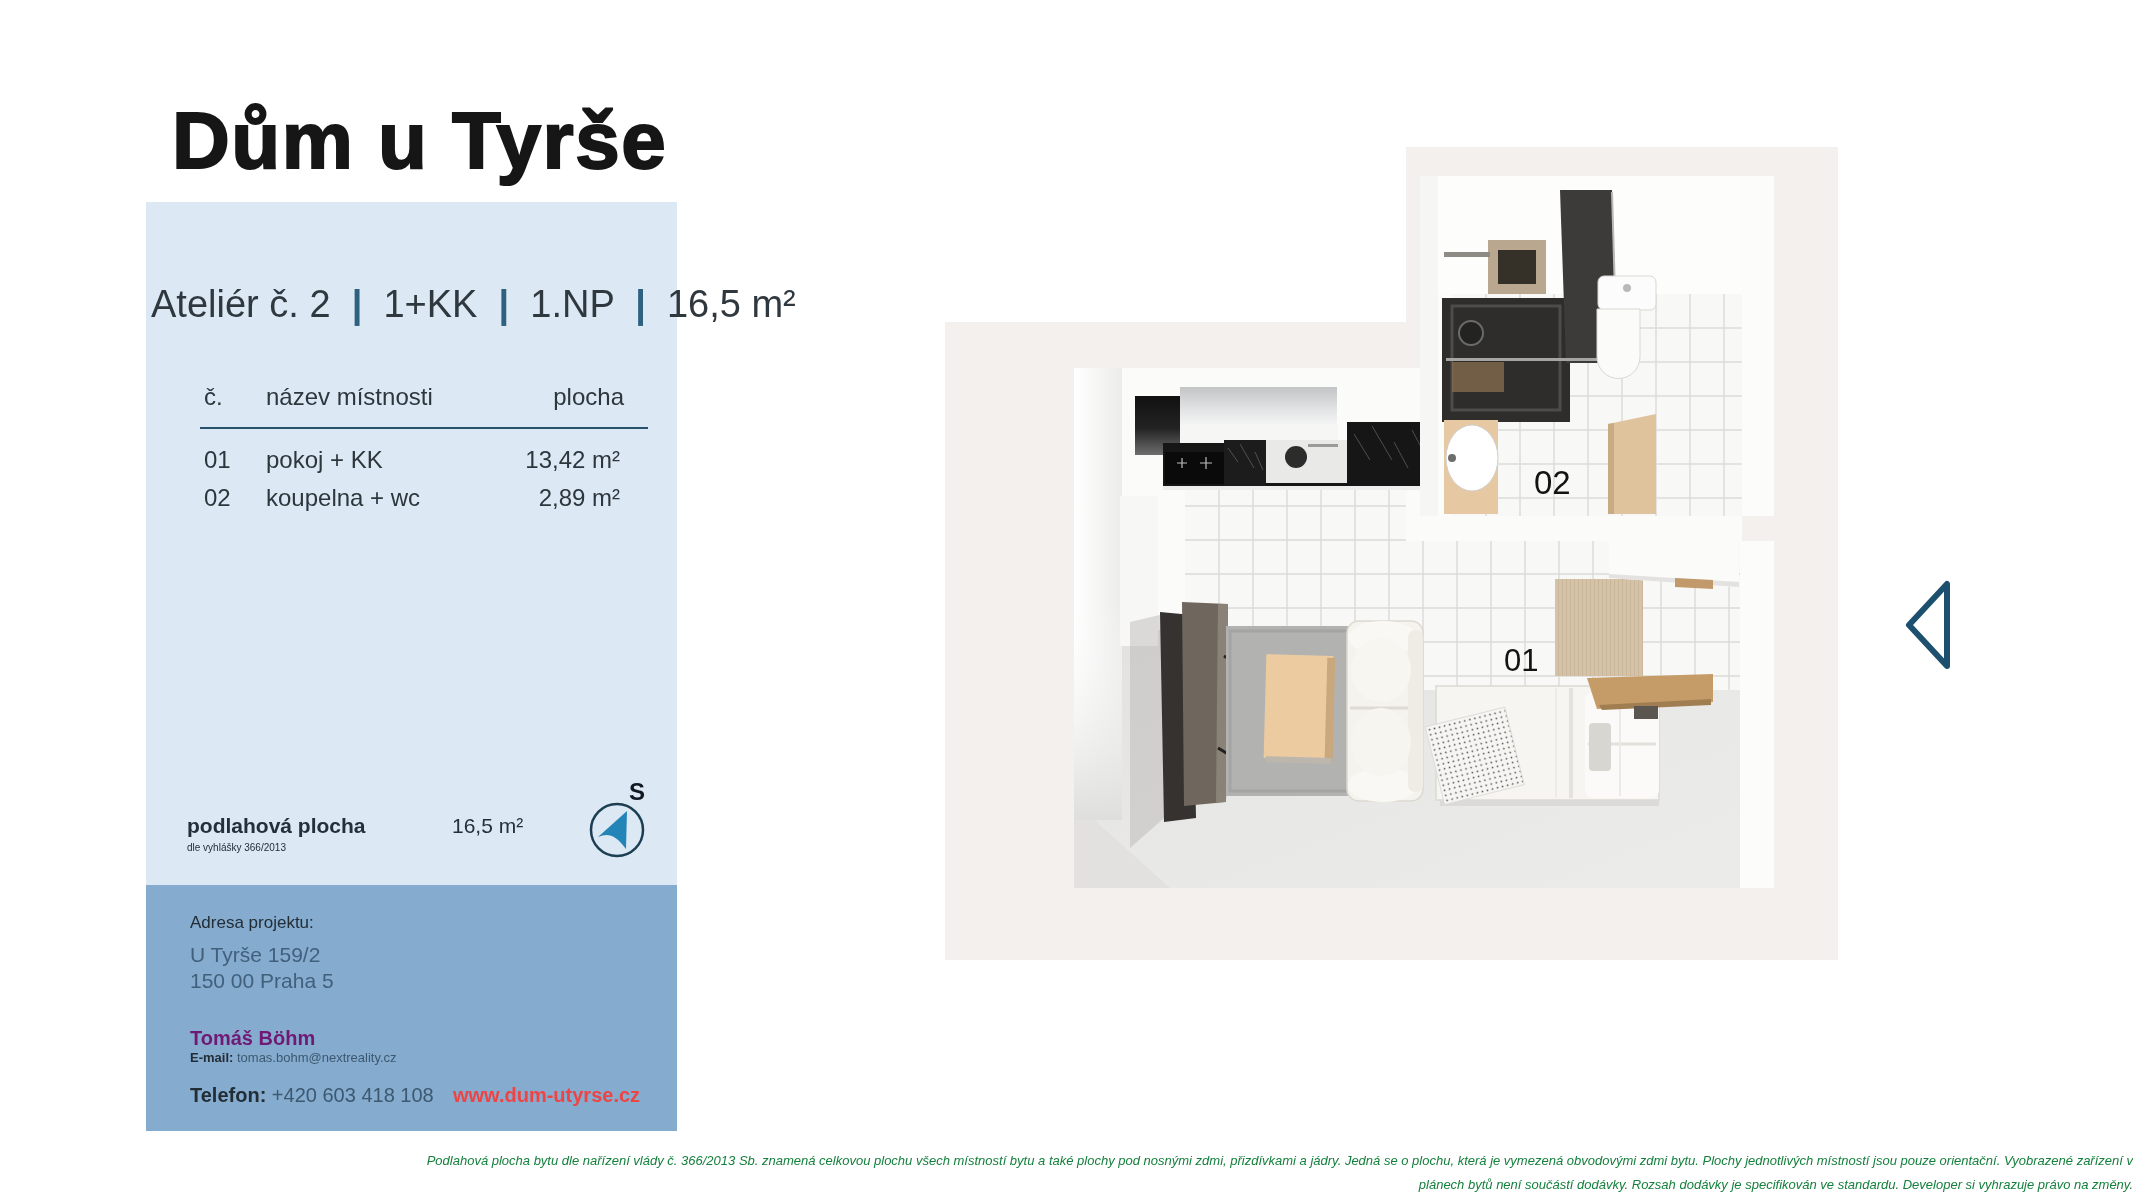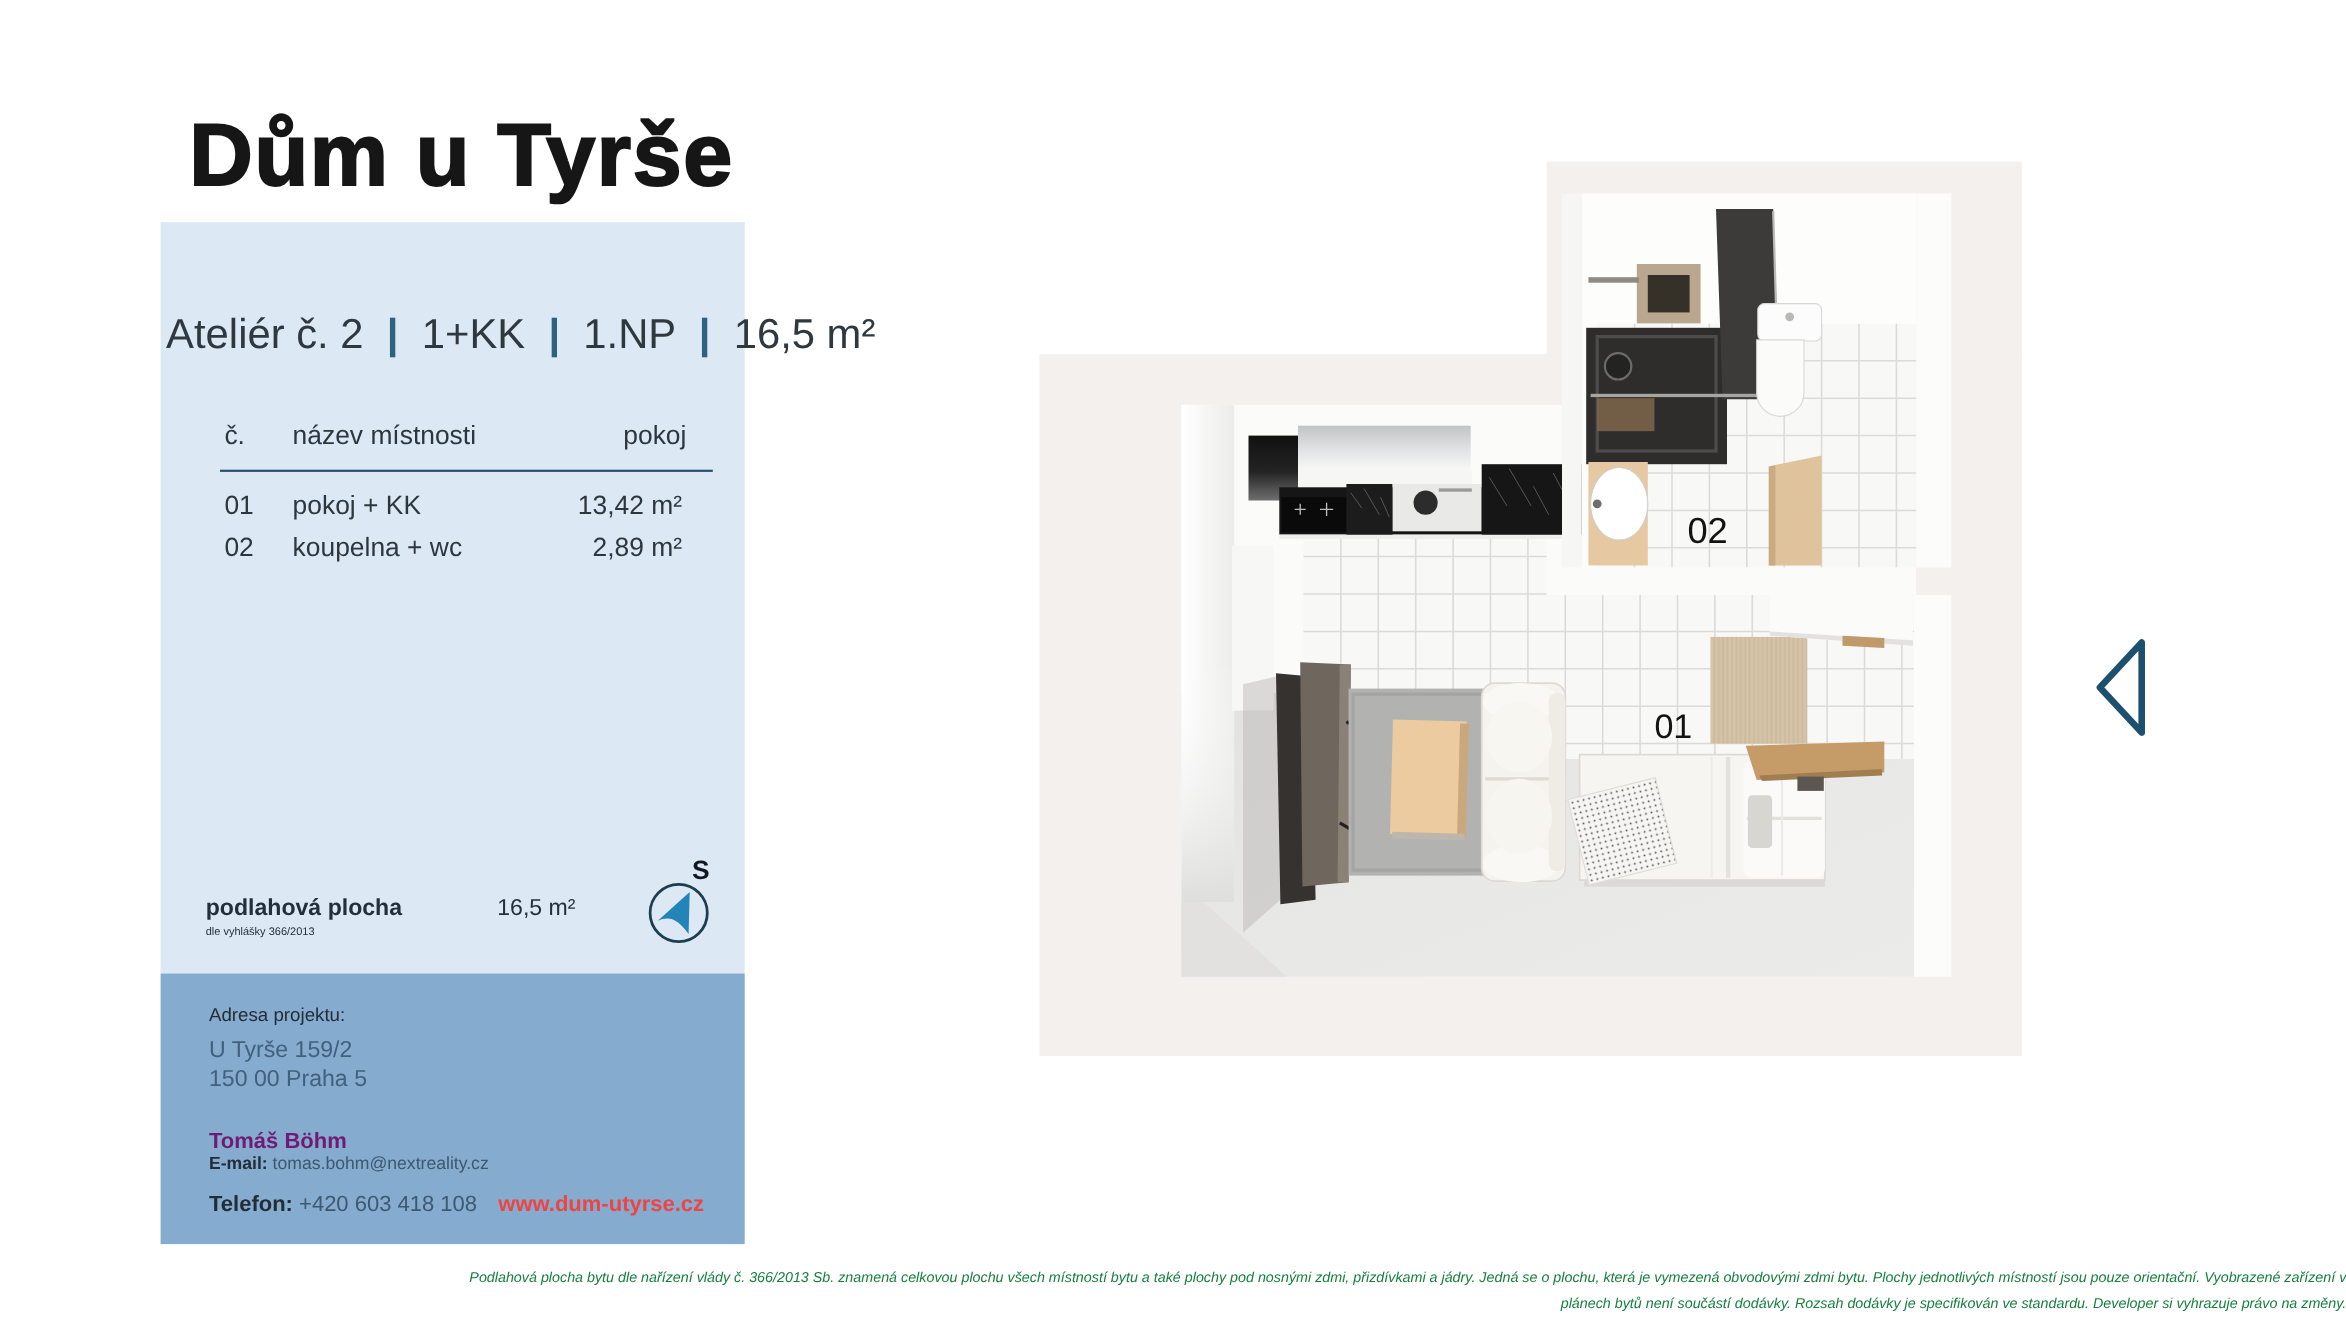--- a/index.html
+++ b/index.html
@@ -11,21 +11,21 @@
 
 <div class="abs" style="left:172px;top:95px;width:560px;font-size:80px;font-weight:bold;letter-spacing:1.5px;color:#161616;-webkit-text-stroke:2px #161616;">Dům u Tyrše</div>
 
 <div class="abs" style="left:146px;top:202px;width:531px;height:683px;background:#dce8f3;"></div>
 
 <div class="abs" style="left:151px;top:283px;width:531px;font-size:38px;letter-spacing:0px;color:#30383f;text-align:center;white-space:nowrap;">Ateliér č. 2 <span style="color:#2e6080;font-weight:bold;">&nbsp;|&nbsp;</span> 1+KK <span style="color:#2e6080;font-weight:bold;">&nbsp;|&nbsp;</span> 1.NP <span style="color:#2e6080;font-weight:bold;">&nbsp;|&nbsp;</span> 16,5 m²</div>
 
 <div class="abs" style="left:200px;top:383px;width:448px;font-size:24px;color:#2e363d;">
   <span class="abs" style="left:4px;">č.</span>
   <span class="abs" style="left:66px;">název místnosti</span>
-  <span class="abs" style="right:24px;">pokoj</span>
+  <span class="abs" style="right:24px;">plocha</span>
 </div>
 
 <div class="abs" style="left:200px;top:427px;width:448px;height:2px;background:#27506b;"></div>
 
 <div class="abs" style="left:200px;top:446px;width:448px;font-size:24px;color:#2e363d;">
   <span class="abs" style="left:4px;">01</span>
   <span class="abs" style="left:66px;">pokoj + KK</span>
   <span class="abs" style="right:28px;">13,42 m²</span>
 </div>
 
@@ -45,21 +45,21 @@
   <path d="M 52 41 L 23 67 C 33 63 40 64 51 79 Z" fill="#2385b7"></path>
 </svg>
 
 <div class="abs" style="left:146px;top:885px;width:531px;height:246px;background:#85abce;"></div>
 
 <div class="abs" style="left:190px;top:913px;font-size:17px;font-weight:normal;color:#222d36;">Adresa projektu:</div>
 <div class="abs" style="left:190px;top:943px;font-size:21px;color:#41607c;">U Tyrše 159/2</div>
 <div class="abs" style="left:190px;top:969px;font-size:21px;color:#41607c;">150 00 Praha 5</div>
 
 <div class="abs" style="left:190px;top:1027px;font-size:20px;font-weight:bold;color:#701a75;">Tomáš Böhm</div>
-<div class="abs" style="left:190px;top:1050px;font-size:16px;color:#222d36;"><b>E-mail:</b> <span style="color:#3d5871;">tomas.bohm@nextreality.cz</span></div>
+<div class="abs" style="left:190px;top:1050px;font-size:13px;color:#222d36;"><b>E-mail:</b> <span style="color:#3d5871;">tomas.bohm@nextreality.cz</span></div>
 <div class="abs" style="left:190px;top:1084px;font-size:20px;color:#222d36;"><b>Telefon:</b> <span style="color:#3d5871;">+420 603 418 108</span></div>
 
 <div class="abs" style="left:453px;top:1084px;font-size:20px;font-weight:bold;color:#ef4444;">www.dum-utyrse.cz</div>
 
 <svg class="abs" style="left:940px;top:140px;" width="905" height="825" viewBox="940 140 905 825">
   <defs>
     <linearGradient id="ventg" x1="0" y1="0" x2="0" y2="1">
       <stop offset="0" stop-color="#111111"></stop>
         <stop offset="0.55" stop-color="#232323"></stop>
         <stop offset="1" stop-color="#6e6e6e"></stop>

